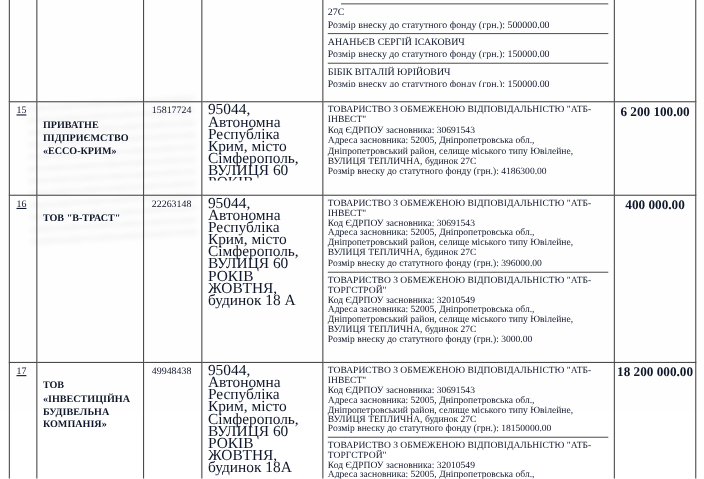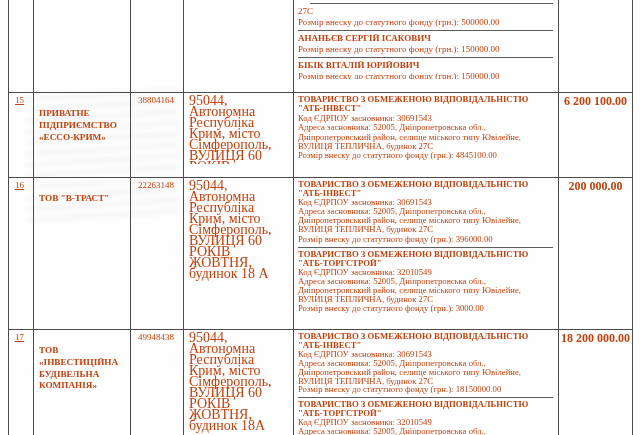--- a/index.html
+++ b/index.html
@@ -1,16 +1,16 @@
 <!DOCTYPE html>
 <html><head>
 <meta charset="utf-8">
 <style>
   html,body{margin:0;padding:0;width:640px;height:435px;background:#ffffff;overflow:hidden;}
-  .page{position:relative;width:640px;height:373px;background:#fefefe;font-family:"Liberation Serif", serif;color:#c2410c;}
+  .page{position:relative;width:640px;height:373px;background:#fefefe;font-family:"Liberation Serif", serif;color:#0f172a;}
   
   .bleed{position:absolute;left:26px;top:88px;width:152px;height:132px;
     background:repeating-linear-gradient(178deg, rgba(0,0,0,0) 0 7px, rgba(95,95,95,.65) 7px 11px);
     filter:blur(2.4px);opacity:.10;transform:rotate(-1.5deg);pointer-events:none;}
   table.reg{position:absolute;left:8px;top:0;width:624px;border-collapse:collapse;table-layout:fixed;}
   table.reg td{border:1px solid #4b4b4b;vertical-align:top;padding:0;background:transparent;}
   tr.partial td{border-top:none;}
   .clip{overflow:hidden;}
   .h77{height:77px}.h69{height:69px}.h136{height:136px}.h132{height:132px}
   .num-cell{font-size:9px;line-height:11px;}
@@ -19,21 +19,21 @@
   .company-cell .clip{padding:2px 6px 0 5px;margin-top:13px;}
   .code-cell{font-size:9px;line-height:11px;}
   .code-cell .clip{padding:2px 2px 0 7px;}
   .address-cell{font-size:14px;line-height:11px;}
   .address-cell .clip{padding:2px 6px 0 5px;}
   .founders-cell{font-size:8.7px;line-height:9.4px;}
   .founders-cell .clip{padding:2px 5px 0 4px;}
   tr.r16 .founders-cell{line-height:9.1px;}
   tr.r17 .founders-cell{line-height:8.9px;}
   tr.partial .founders-cell{font-size:9px;line-height:10.5px;}
-  .ftitle{font-weight:bold;}
+  .ftitle{font-weight:normal;}
   .fsep{border-top:1px solid #5d5d5d;height:0;margin:3px 0 2px;}
   .topsep{margin:1px 0 2px 12px;}
   .amount-cell{font-weight:bold;font-size:12px;line-height:11px;text-align:center;}
   .amount-cell .clip{padding:3px 2px 0 2px;}
 </style>
 </head>
 <body>
 
 <div class="page">
   <div class="bleed"></div>
@@ -85,32 +85,32 @@
     </tr>
 
     <tr class="r15" style="height:72px">
       <td class="num-cell">
         <div class="clip h69">15</div>
           </td>
       <td class="company-cell">
         <div class="clip h69">ПРИВАТНЕ ПІДПРИЄМСТВО «ЕССО-КРИМ»</div>
           </td>
       <td class="code-cell">
-        <div class="clip h69">38804164</div>
+        <div class="clip h69">15817724</div>
           </td>
       <td class="address-cell">
         <div class="clip h69">95044, Автономна Республіка Крим, місто Сімферополь, ВУЛИЦЯ 60 РОКІВ ЖОВТНЯ, будинок 18 А</div>
           </td>
       <td class="founders-cell">
         <div class="clip h69">
           <div class="fblock">
             <div class="ftitle">ТОВАРИСТВО З ОБМЕЖЕНОЮ ВІДПОВІДАЛЬНІСТЮ "АТБ-ІНВЕСТ"</div>
             <div class="fline">Код ЄДРПОУ засновника: 30691543</div>
             <div class="fline">Адреса засновника: 52005, Дніпропетровська обл., Дніпропетровський район, селище міського типу Ювілейне, ВУЛИЦЯ ТЕПЛИЧНА, будинок 27С</div>
-            <div class="fline">Розмір внеску до статутного фонду (грн.): 4845100.00</div>
+            <div class="fline">Розмір внеску до статутного фонду (грн.): 4186300.00</div>
           </div>
         </div>
       </td>
       <td class="amount-cell">
         <div class="clip h69">6 200 100.00</div>
           </td>
     </tr>
 
     <tr class="r16" style="height:138px">
       <td class="num-cell">
@@ -136,21 +136,21 @@
           <div class="fsep"></div>
           <div class="fblock">
             <div class="ftitle">ТОВАРИСТВО З ОБМЕЖЕНОЮ ВІДПОВІДАЛЬНІСТЮ "АТБ-ТОРГСТРОЙ"</div>
             <div class="fline">Код ЄДРПОУ засновника: 32010549</div>
             <div class="fline">Адреса засновника: 52005, Дніпропетровська обл., Дніпропетровський район, селище міського типу Ювілейне, ВУЛИЦЯ ТЕПЛИЧНА, будинок 27С</div>
             <div class="fline">Розмір внеску до статутного фонду (грн.): 3000.00</div>
           </div>
         </div>
       </td>
       <td class="amount-cell">
-        <div class="clip h136">200 000.00</div>
+        <div class="clip h136">400 000.00</div>
           </td>
     </tr>
 
     <tr class="r17" style="height:134px">
       <td class="num-cell">
         <div class="clip h132">17</div>
           </td>
       <td class="company-cell">
         <div class="clip h132">ТОВ «ІНВЕСТИЦІЙНА БУДІВЕЛЬНА КОМПАНІЯ»</div>
           </td>

